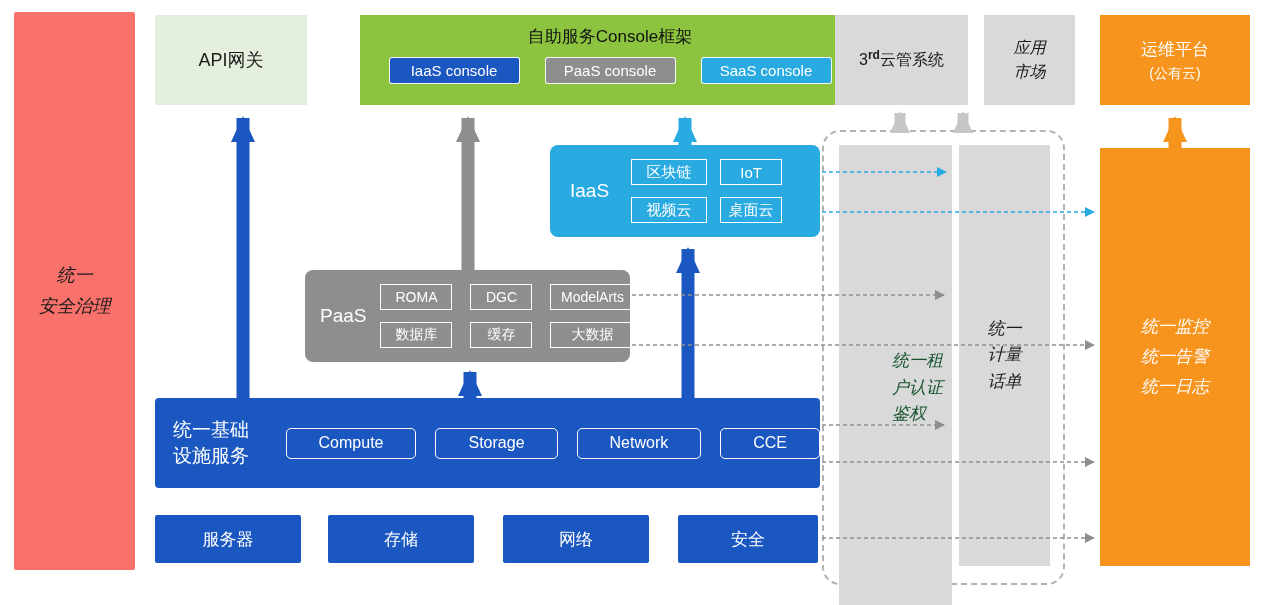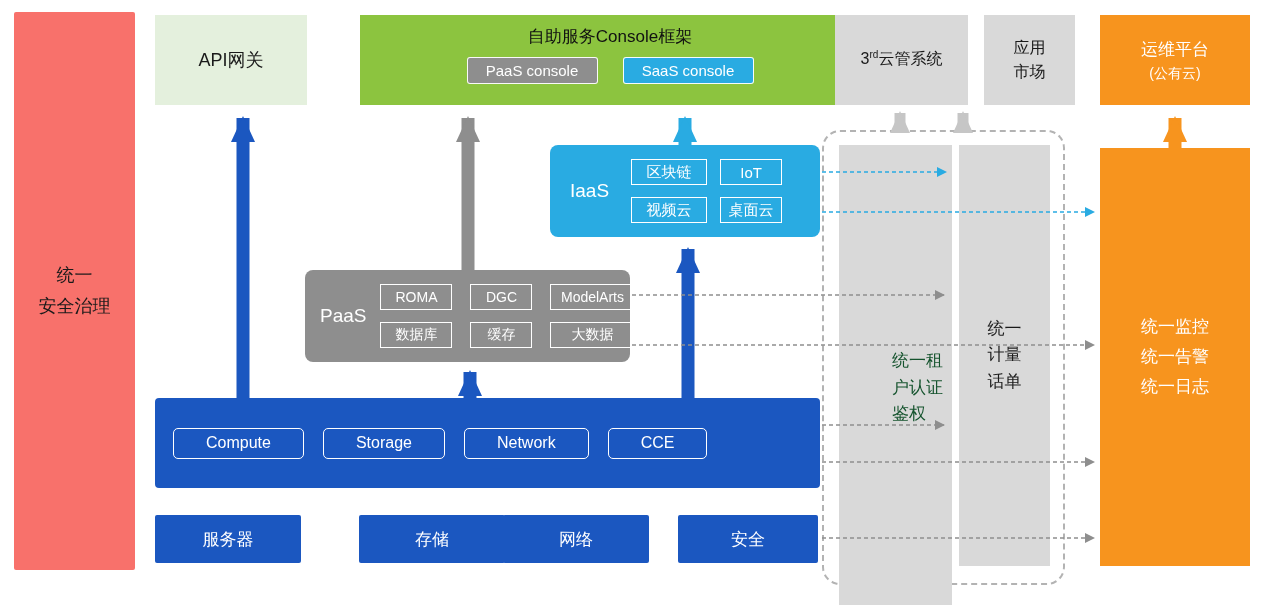--- a/index.html
+++ b/index.html
@@ -1,20 +1,20 @@
 <!DOCTYPE html>
 <html style="--red: #f8716b; --lightGreen: #e4f0dd; --green: #8cc43f; --blue: #1b57c0; --gray: #8e8e8e; --lightGray: #d9d9d9; --cyan: #29abe2; --orange: #f7941e;"><head>
 <meta charset="utf-8">
 <style>
   * { margin:0; padding:0; box-sizing:border-box; }
   html,body { background:#fff; font-family:"Liberation Sans", sans-serif; }
   #canvas { position:relative; width:1265px; height:605px; background:#fff; overflow:hidden; }
 
   .box { position:absolute; display:flex; align-items:center; justify-content:center; }
-  .preline { white-space:pre-line; }
+  .preline { white-space:pre-line;font-style:italic; }
 
   
   .security-bar { left:14px; top:12px; width:121px; height:558px;
     background:var(--red,#f8716b); color:#1a1a1a; font-size:18px; line-height:1.7;
     text-align:center; border-radius:2px; }
 
   
   .api-gateway { left:155px; top:15px; width:152px; height:90px;
     background:var(--lightGreen,#e4f0dd); color:#1a1a1a; font-size:18px; }
   .console-frame { left:320px; top:15px; width:500px; height:90px;
@@ -24,21 +24,21 @@
   .console-chips { display:flex; gap:25px; margin-top:9px; }
   .console-chip { width:131px; height:27px; display:flex; align-items:center;
     justify-content:center; color:#fff; font-size:15px; border-radius:3px;
     border:1px solid rgba(255,255,255,.95); }
   .chip-blue { background:var(--blue,#1b57c0); }
   .chip-gray { background:var(--gray,#8e8e8e); }
   .chip-cyan { background:var(--cyan,#29abe2); }
 
   .third-party { left:835px; top:15px; width:133px; height:90px;
     background:var(--lightGray,#d9d9d9); color:#1a1a1a; font-size:16px; }
-  .third-party sup { font-size:10px; }
+  .third-party sup { font-size:12px;font-weight:bold; }
   .app-market { left:984px; top:15px; width:91px; height:90px;
     background:var(--lightGray,#d9d9d9); color:#1a1a1a; font-size:16px;
     line-height:1.5; text-align:center; }
   .ops-platform { left:1100px; top:15px; width:150px; height:90px;
     background:var(--orange,#f7941e); color:#fff; flex-direction:column; }
   .ops-line1 { font-size:17px; }
   .ops-line2 { font-size:14px; margin-top:4px; }
 
   
   .saas-box { left:550px; top:145px; width:270px; height:92px;
@@ -61,21 +61,21 @@
   .infra-box { left:155px; top:398px; width:665px; height:90px;
     background:var(--blue,#1b57c0); border-radius:4px;
     justify-content:flex-start; padding-left:18px; gap:22px; }
   .infra-chips { display:flex; gap:19px; }
   .infra-chips .chip { height:31px; font-size:16px; padding:0 32px; border-radius:5px; }
 
   
   .bottom-box { top:515px; height:48px; background:var(--blue,#1b57c0);
     color:#fff; font-size:17px; border-radius:2px; }
   .bb-1 { left:155px; width:146px; }
-  .bb-2 { left:328px; width:146px;margin-left:31px; }
+  .bb-2 { left:328px; width:146px; }
   .bb-3 { left:503px; width:146px; }
   .bb-4 { left:678px; width:140px; }
 
   
   .dashed-container { left:822px; top:130px; width:243px; height:455px;
     border:2px dashed #b3b3b3; border-radius:18px; background:transparent; }
   .tenant-auth { left:839px; top:145px; width:113px; height:486px;
     background:var(--lightGray,#d9d9d9); color:#14532d; font-size:17px;
     line-height:1.55;padding-left:44px; }
   .tenant-auth .preline { text-align:left; }
@@ -101,20 +101,21 @@
 安全治理</span>
   </div>
 
   <div class="box api-gateway">
     <span>API网关</span>
   </div>
 
   <div class="box console-frame">
     <div class="console-title">自助服务Console框架</div>
     <div class="console-chips">
+      <div class="console-chip chip-blue">IaaS console</div>
       <div class="console-chip chip-gray">PaaS console</div>
       <div class="console-chip chip-cyan">SaaS console</div>
     </div>
   </div>
 
   <div class="box third-party">
     <span><span>3</span><sup>rd</sup><span>云管系统</span></span>
   </div>
 
   <div class="box app-market">
@@ -143,20 +144,21 @@
       <span class="chip">ROMA</span>
       <span class="chip">DGC</span>
       <span class="chip">ModelArts</span>
       <span class="chip">数据库</span>
       <span class="chip">缓存</span>
       <span class="chip">大数据</span>
     </div>
   </div>
 
   <div class="box infra-box">
+    <span class="layer-label">统一基础设施服务</span>
     <div class="infra-chips">
       <span class="chip">Compute</span>
       <span class="chip">Storage</span>
       <span class="chip">Network</span>
       <span class="chip">CCE</span>
     </div>
   </div>
 
   <div class="box bottom-box bb-1">服务器</div>
   <div class="box bottom-box bb-2">存储</div>

